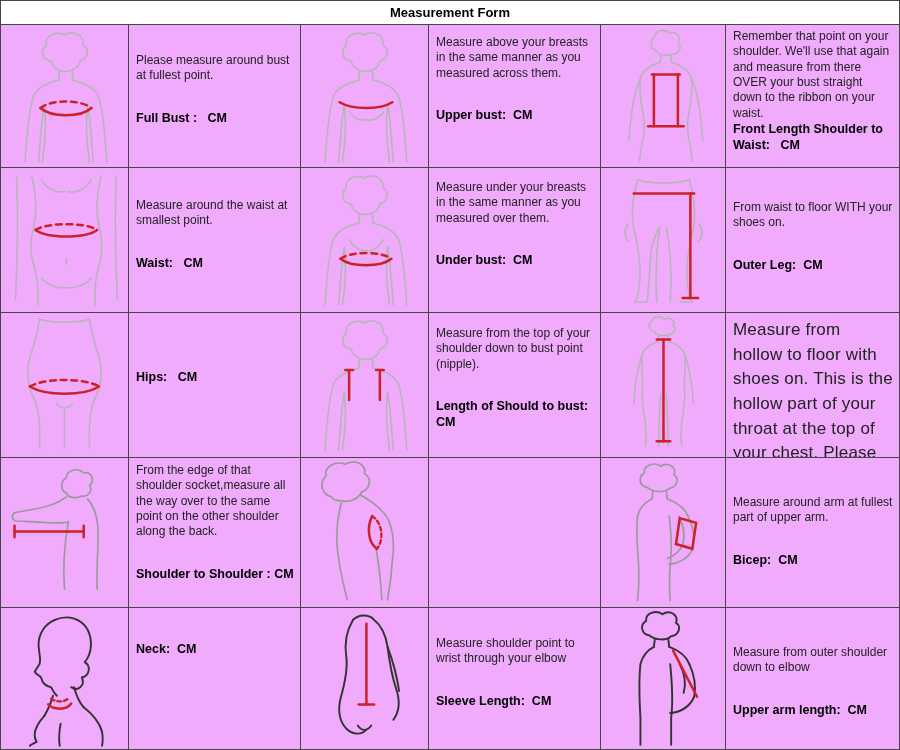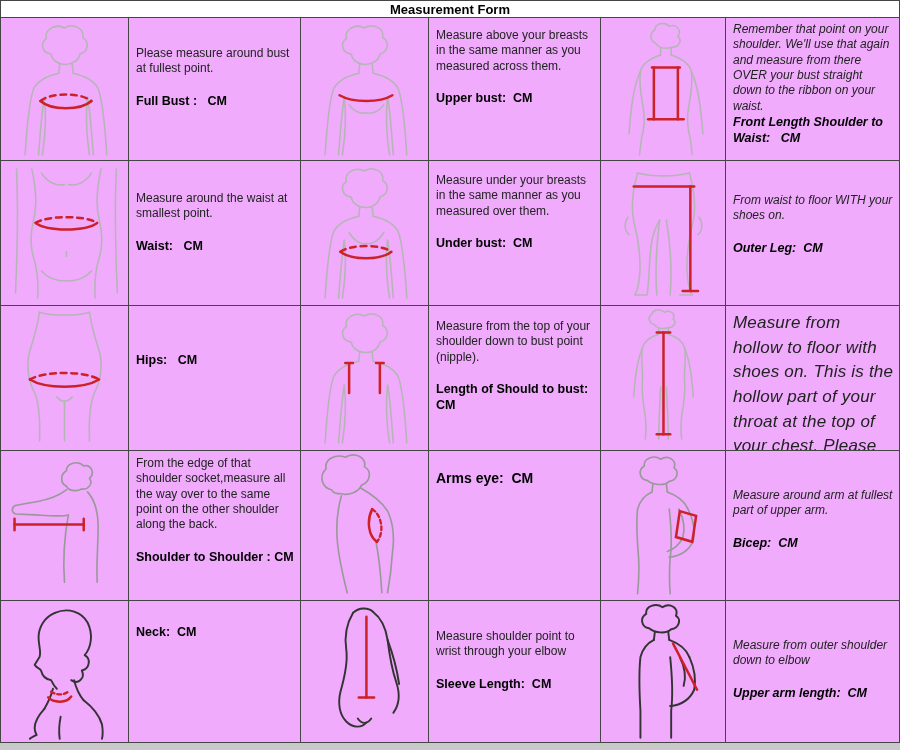--- a/index.html
+++ b/index.html
@@ -1,29 +1,29 @@
 <!DOCTYPE html>
 <html><head>
 <meta charset="utf-8">
 <style>
   * { margin:0; padding:0; box-sizing:border-box; }
   body { width:900px; height:750px; background:#fff; font-family:"Liberation Sans", sans-serif; overflow:hidden; }
   .page { width:900px; height:750px; display:flex; flex-direction:column; }
   .form { width:900px; border:1px solid #454545; background:#fff; }
-  .title-row { height:17px; border-bottom:1px solid #454545; display:flex; align-items:center; justify-content:center; }
+  .title-row { height:24px; border-bottom:1px solid #454545; display:flex; align-items:center; justify-content:center; }
   .title-row span { font-size:13px; font-weight:bold; color:#000; }
   .grid { display:grid; grid-template-columns:128px 172px 128px 172px 125px 1fr; }
   .cell { border-right:1px solid #454545; border-bottom:1px solid #454545; background:#f0abfc; overflow:hidden; }
-  .cell.last-col { border-right:none;font-style:italic; }
+  .cell.last-col { border-right:none; }
   .fig-cell { display:flex; align-items:center; justify-content:center; padding:2px; }
   .fig-cell svg { width:100%; height:100%; display:block; }
   .txt-cell { padding:6px 5px 4px 7px; }
   .desc { font-size:12px; line-height:1.28; color:#222; white-space:pre-wrap; }
   .desc.small { font-size:17px; line-height:1.45; letter-spacing:0.2px; }
-  .label { font-size:12.5px; font-weight:bold; color:#000; margin-top:17px; white-space:pre-wrap; line-height:1.25; }
+  .label { font-size:12.5px; font-weight:bold; color:#000; margin-top:27px; white-space:pre-wrap; line-height:1.25; }
   .label.lg { font-size:14px; }
   .label.tight { margin-top:1px; }
   
   .sk  { stroke:#b5b5b5; fill:none; stroke-width:1.6; stroke-linecap:round; stroke-linejoin:round; }
   .skm { stroke:#999;    fill:none; stroke-width:1.7; stroke-linecap:round; stroke-linejoin:round; }
   .skd { stroke:#333;    fill:none; stroke-width:2;   stroke-linecap:round; stroke-linejoin:round; }
   .red  { stroke:#cd2027; fill:none; stroke-width:2.6; stroke-linecap:round; }
   .redd { stroke:#cd2027; fill:none; stroke-width:2.6; stroke-linecap:round; stroke-dasharray:6 5; }
   .redd2{ stroke:#cd2027; fill:none; stroke-width:2.4; stroke-linecap:round; stroke-dasharray:4 3; }
   .strip { flex:1; background:#c9c9c9; }
@@ -258,21 +258,20 @@
             <path d="M30 38 C20 36 16 24 24 16 C22 6 34 0 44 4 C54 -2 66 4 64 14 C72 18 70 30 61 33 C58 40 48 44 40 42 C34 42 31 41 30 38 Z"></path>
             <path d="M40 44 C36 58 34 76 36 94 C38 114 42 128 46 145"></path>
             <path d="M60 36 C74 44 84 52 89 62 C94 74 95 90 93 104 C92 120 90 134 88 145"></path>
             <path d="M76 92 C79 108 81 126 82 145"></path>
           </g>
           <path class="red" d="M72 58 C66 70 68 86 77 92"></path>
           <path class="redd2" d="M72 58 C82 64 85 82 77 92"></path>
         </svg>
       </div>
       <div class="cell txt-cell" style="padding-top:3px">
-        <div class="label lg" style="margin-top:16px">Arms eye:  CM</div>
       </div>
 
       <div class="cell fig-cell">
         <svg viewBox="0 0 125 150" preserveAspectRatio="xMidYMid meet">
           <g class="skm">
             <path d="M46 28 C38 27 36 17 43 13 C42 5 53 1 60 6 C68 1 77 7 74 15 C80 19 77 28 69 29 C64 34 52 33 46 28 Z"></path>
             <path d="M52 32 L51 40 M66 32 L67 40"></path>
             <path d="M51 40 C42 44 38 50 36 58 C34 74 36 92 37 108 C38 124 37 136 36 146"></path>
             <path d="M67 40 C78 44 85 50 88 57"></path>
             <path d="M88 57 C94 68 96 80 94 91"></path>

